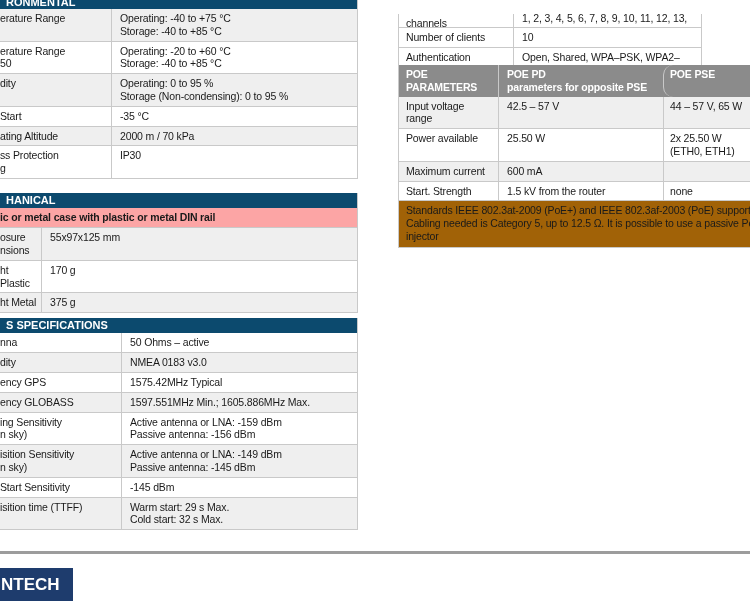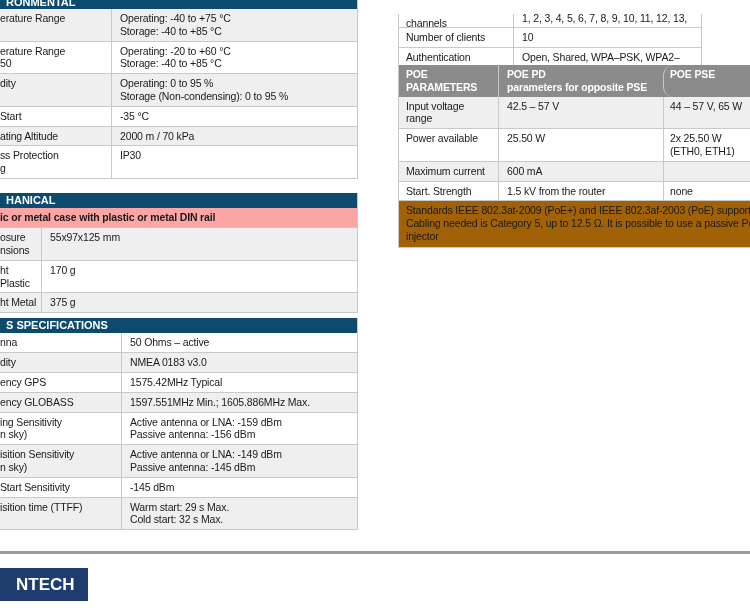--- a/index.html
+++ b/index.html
@@ -48,21 +48,21 @@
   #poe .hcell.c3{width:88px;border-left:1px solid #a3a3a3;border-radius:10px;}
   #poe .cell.c1{width:99px;padding:3px 8px 3px 7px;}
   #poe .cell.c2{width:165px;padding:3px 8px;border-left:1px solid #c9c9c9;}
   #poe .cell.c3{width:88px;padding:3px 6px;border-left:1px solid #c9c9c9;}
   #poe .note{padding:3px 8px 4px 7px;background:#a16207;border-bottom:1px solid #c9c9c9;}
 
   #footer-rule{position:absolute;left:0;top:551px;width:750px;height:3px;background:#9c9c9c;}
   #logo{
     position:absolute;left:0;top:568px;width:72px;height:33px;background:#1e3c6d;
     color:#fff;font-weight:bold;font-size:17px;line-height:33px;
-    padding-left:16px;letter-spacing:0;
+    padding-left:1px;letter-spacing:0;
   }
 </style>
 </head>
 <body>
 
 <div class="tbl" id="env">
   <div class="sec-hdr hdr-clip">
     <span>RONMENTAL</span>
   </div>
   <div>

